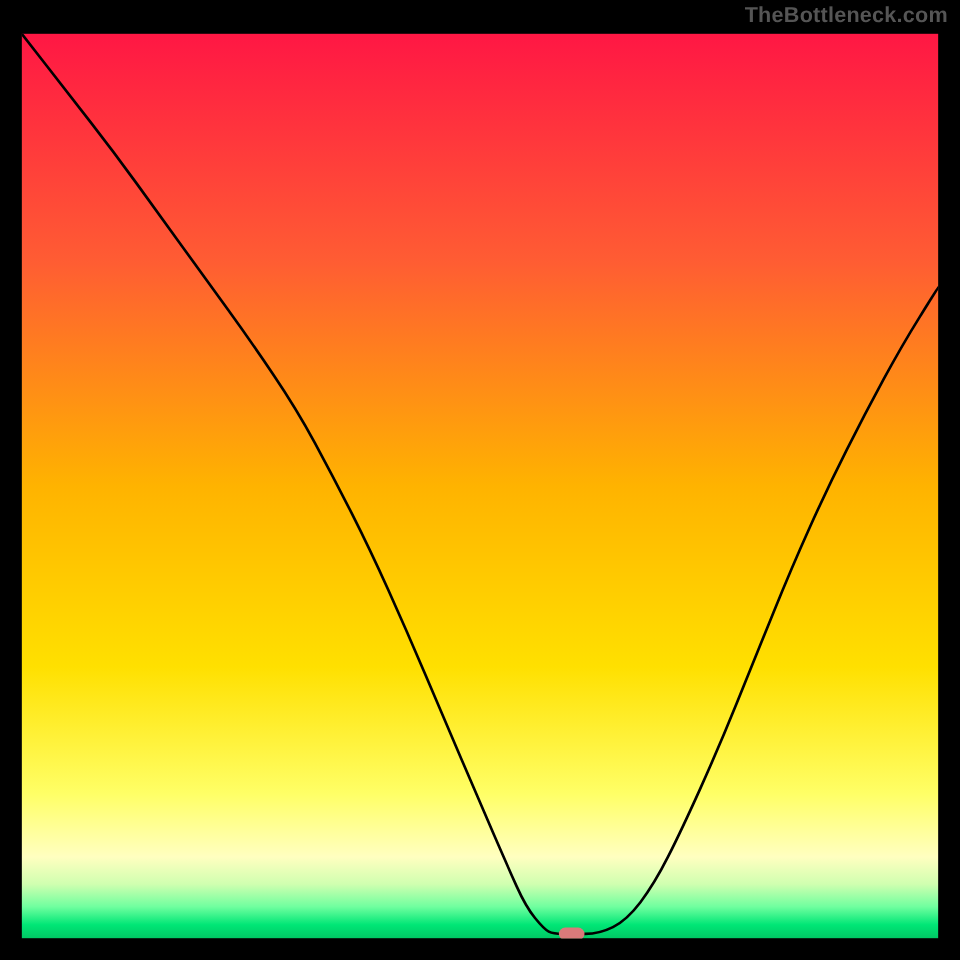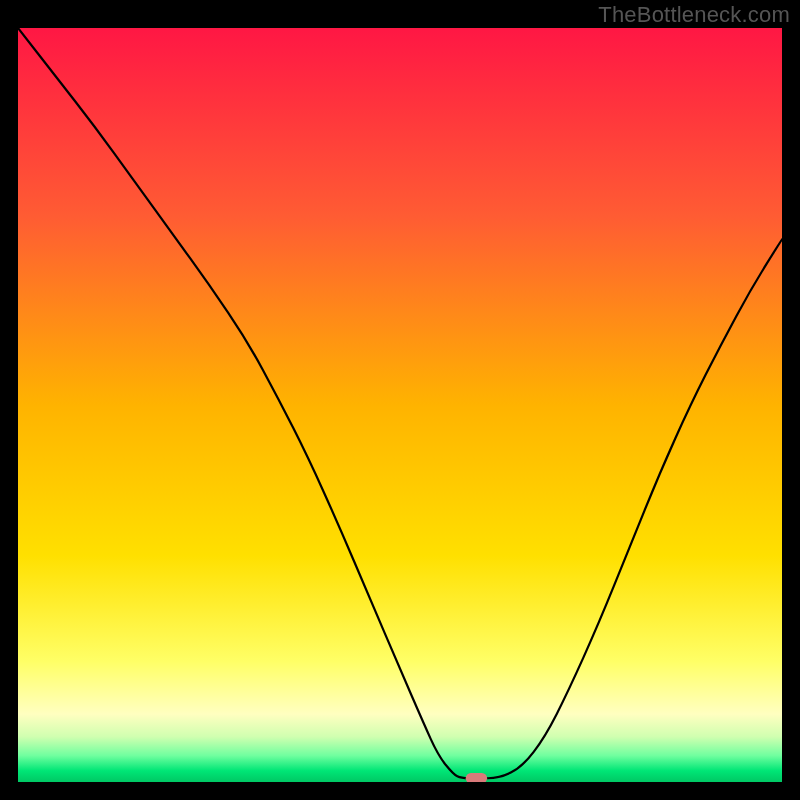--- a/index.html
+++ b/index.html
@@ -1,18 +1,18 @@
 <!DOCTYPE html>
 <html><head>
 <meta charset="utf-8">
 <style>
   * { margin: 0; padding: 0; box-sizing: border-box; }
   body { width: 800px; height: 800px; overflow: hidden; background: #000; font-family: Arial, sans-serif; }
   .container { position: relative; width: 800px; height: 800px; }
-  .watermark { position: absolute; top: 2px; right: 10px; color: #555; font-size: 22px; font-weight: normal; z-index: 10; letter-spacing: 0.2px; }
+  .watermark { position: absolute; top: 2px; right: 10px; color: #555; font-size: 18px; font-weight: bold; z-index: 10; letter-spacing: 0.2px; }
   .chart-box { position: absolute; top: 28px; left: 18px; width: 764px; height: 754px; background: #000; }
   svg.plot { position: absolute; top: 0; left: 0; width: 100%; height: 100%; display: block; }
 </style>
 </head>
 <body>
 
 <div class="container">
   <div class="watermark">TheBottleneck.com</div>
   <div class="chart-box">
     <svg class="plot" id="plot" viewBox="0 0 764 754" preserveAspectRatio="none">

